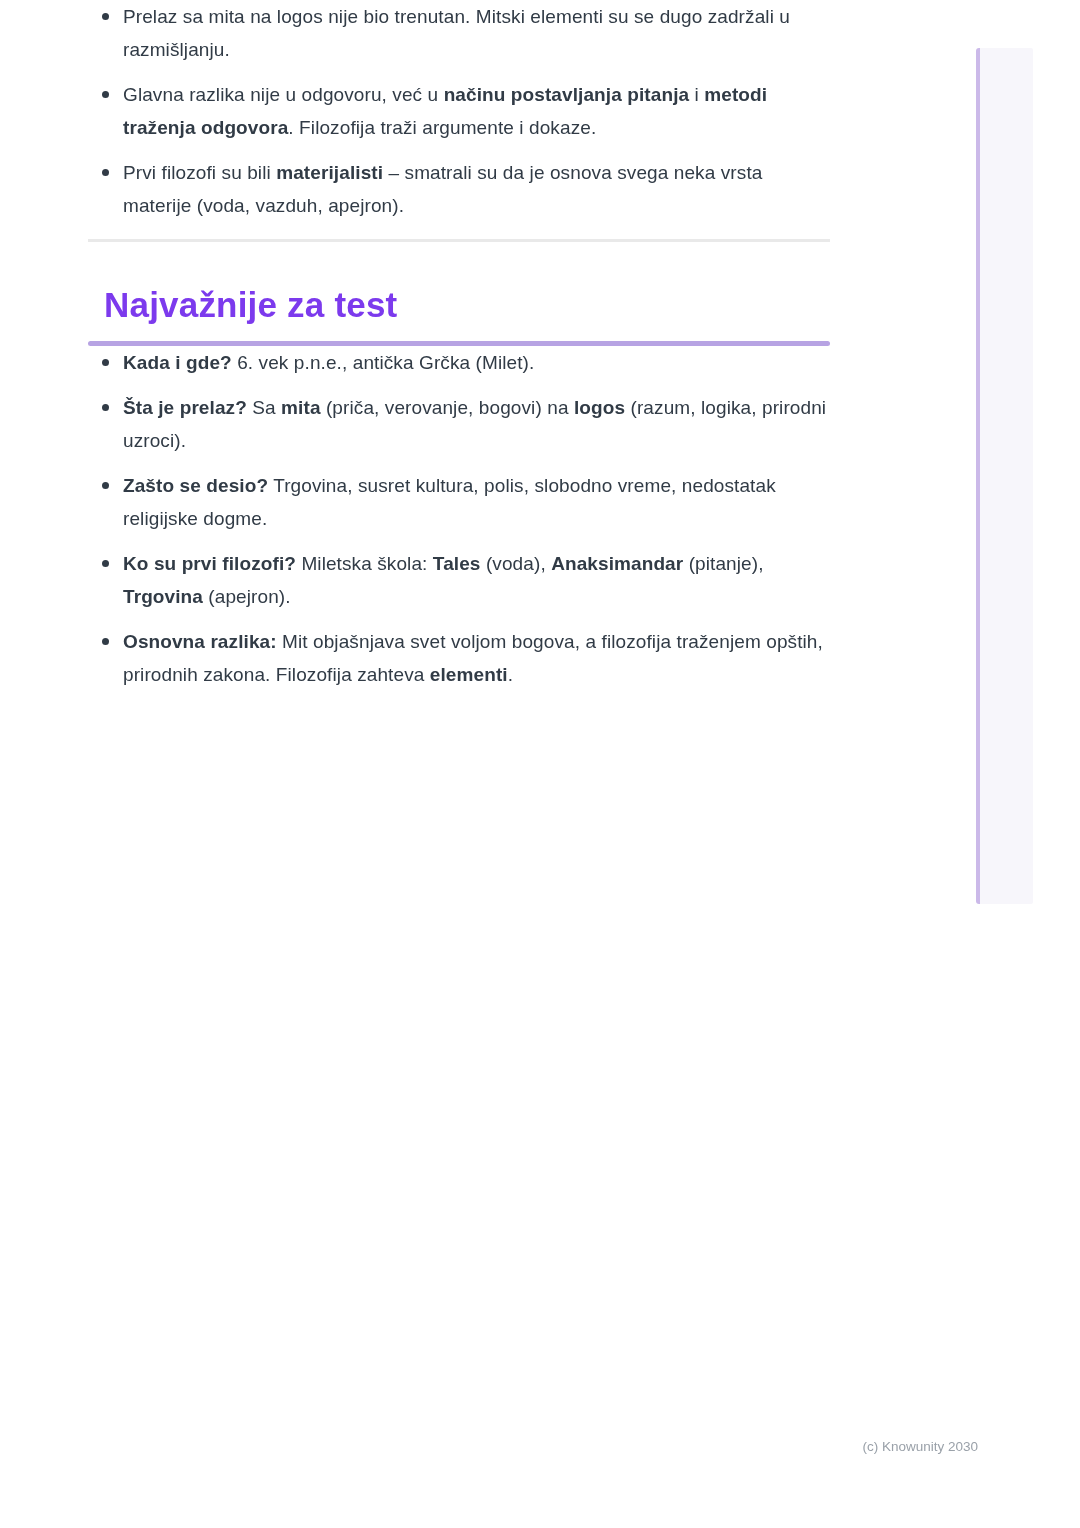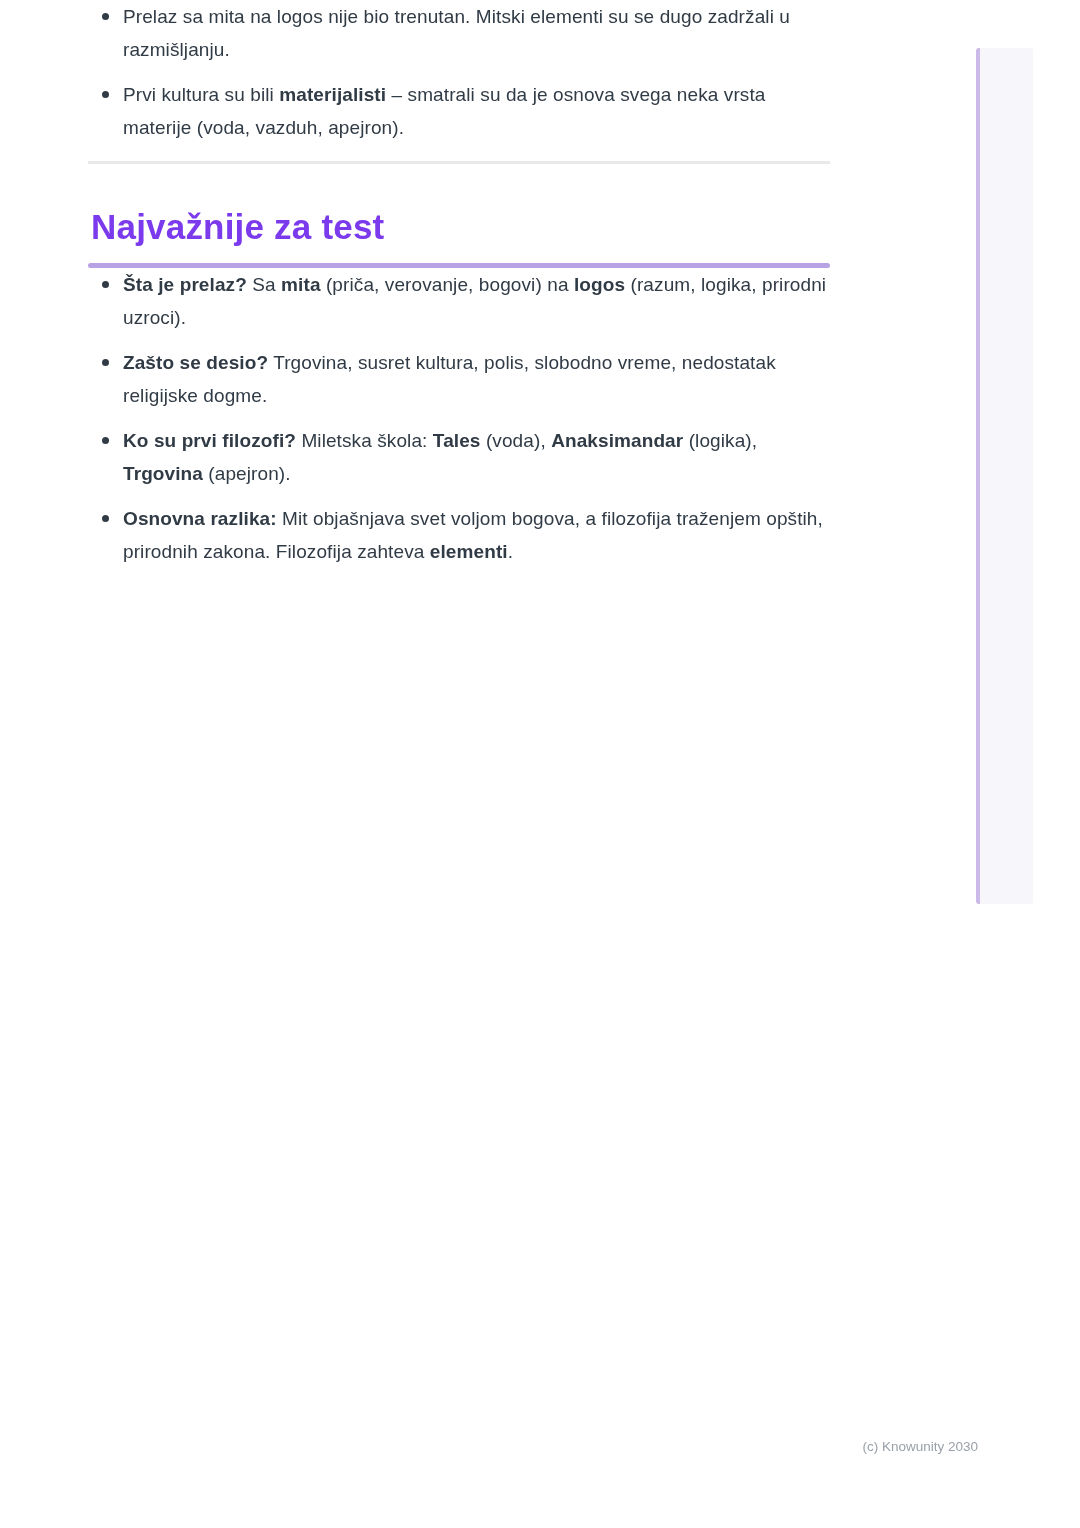--- a/index.html
+++ b/index.html
@@ -53,21 +53,21 @@
     background: var(--body-text);
   }
   ul.bullets li b { font-weight: 700; }
   .intro-list { margin-top: 49px; }
   .divider {
     height: 0;
     border-top: 3px solid var(--divider);
     margin-top: 17px;
   }
   .section-heading {
-    margin: 40px 0 0 3px;
+    margin: 40px 0 0 16px;
     font-size: 35px;
     line-height: 46px;
     font-weight: 700;
     color: var(--heading-purple);
     letter-spacing: 0.2px;
   }
   .heading-underline {
     height: 5px;
     width: 100%;
     margin-top: 13px;
@@ -96,33 +96,35 @@
 </style>
 </head>
 <body>
 
 <div class="page">
 
   <div class="content">
 
     <ul class="bullets intro-list">
         <li><span>Prelaz sa mita na logos nije bio trenutan. Mitski elementi su se dugo zadržali u razmišljanju.</span></li>
-        <li><span>Prvi kultura su bili </span><b>materijalisti</b><span> – smatrali su da je osnova svega neka vrsta materije (voda, vazduh, apejron).</span></li>
+        <li><span>Glavna razlika nije u odgovoru, već u </span><b>načinu postavljanja pitanja</b><span> i </span><b>metodi traženja odgovora</b><span>. Filozofija traži argumente i dokaze.</span></li>
+        <li><span>Prvi filozofi su bili </span><b>materijalisti</b><span> – smatrali su da je osnova svega neka vrsta materije (voda, vazduh, apejron).</span></li>
       </ul>
 
     <div class="divider"></div>
 
     <h1 class="section-heading">Najvažnije za test</h1>
 
     <div class="heading-underline"></div>
 
     <ul class="bullets test-list">
+        <li><b>Kada i gde?</b><span> 6. vek p.n.e., antička Grčka (Milet).</span></li>
         <li><b>Šta je prelaz?</b><span> Sa </span><b>mita</b><span> (priča, verovanje, bogovi) na </span><b>logos</b><span> (razum, logika, prirodni uzroci).</span></li>
         <li><b>Zašto se desio?</b><span> Trgovina, susret kultura, polis, slobodno vreme, nedostatak religijske dogme.</span></li>
-        <li><b>Ko su prvi filozofi?</b><span> Miletska škola: </span><b>Tales</b><span> (voda), </span><b>Anaksimandar</b><span> (logika), </span><b>Trgovina</b><span> (apejron).</span></li>
+        <li><b>Ko su prvi filozofi?</b><span> Miletska škola: </span><b>Tales</b><span> (voda), </span><b>Anaksimandar</b><span> (pitanje), </span><b>Trgovina</b><span> (apejron).</span></li>
         <li><b>Osnovna razlika:</b><span> Mit objašnjava svet voljom bogova, a filozofija traženjem opštih, prirodnih zakona. Filozofija zahteva </span><b>elementi</b><span>.</span></li>
       </ul>
 
   </div>
 
   <div class="side-panel"></div>
 
   <div class="footer">(c) Knowunity 2030</div>
 
 </div>

